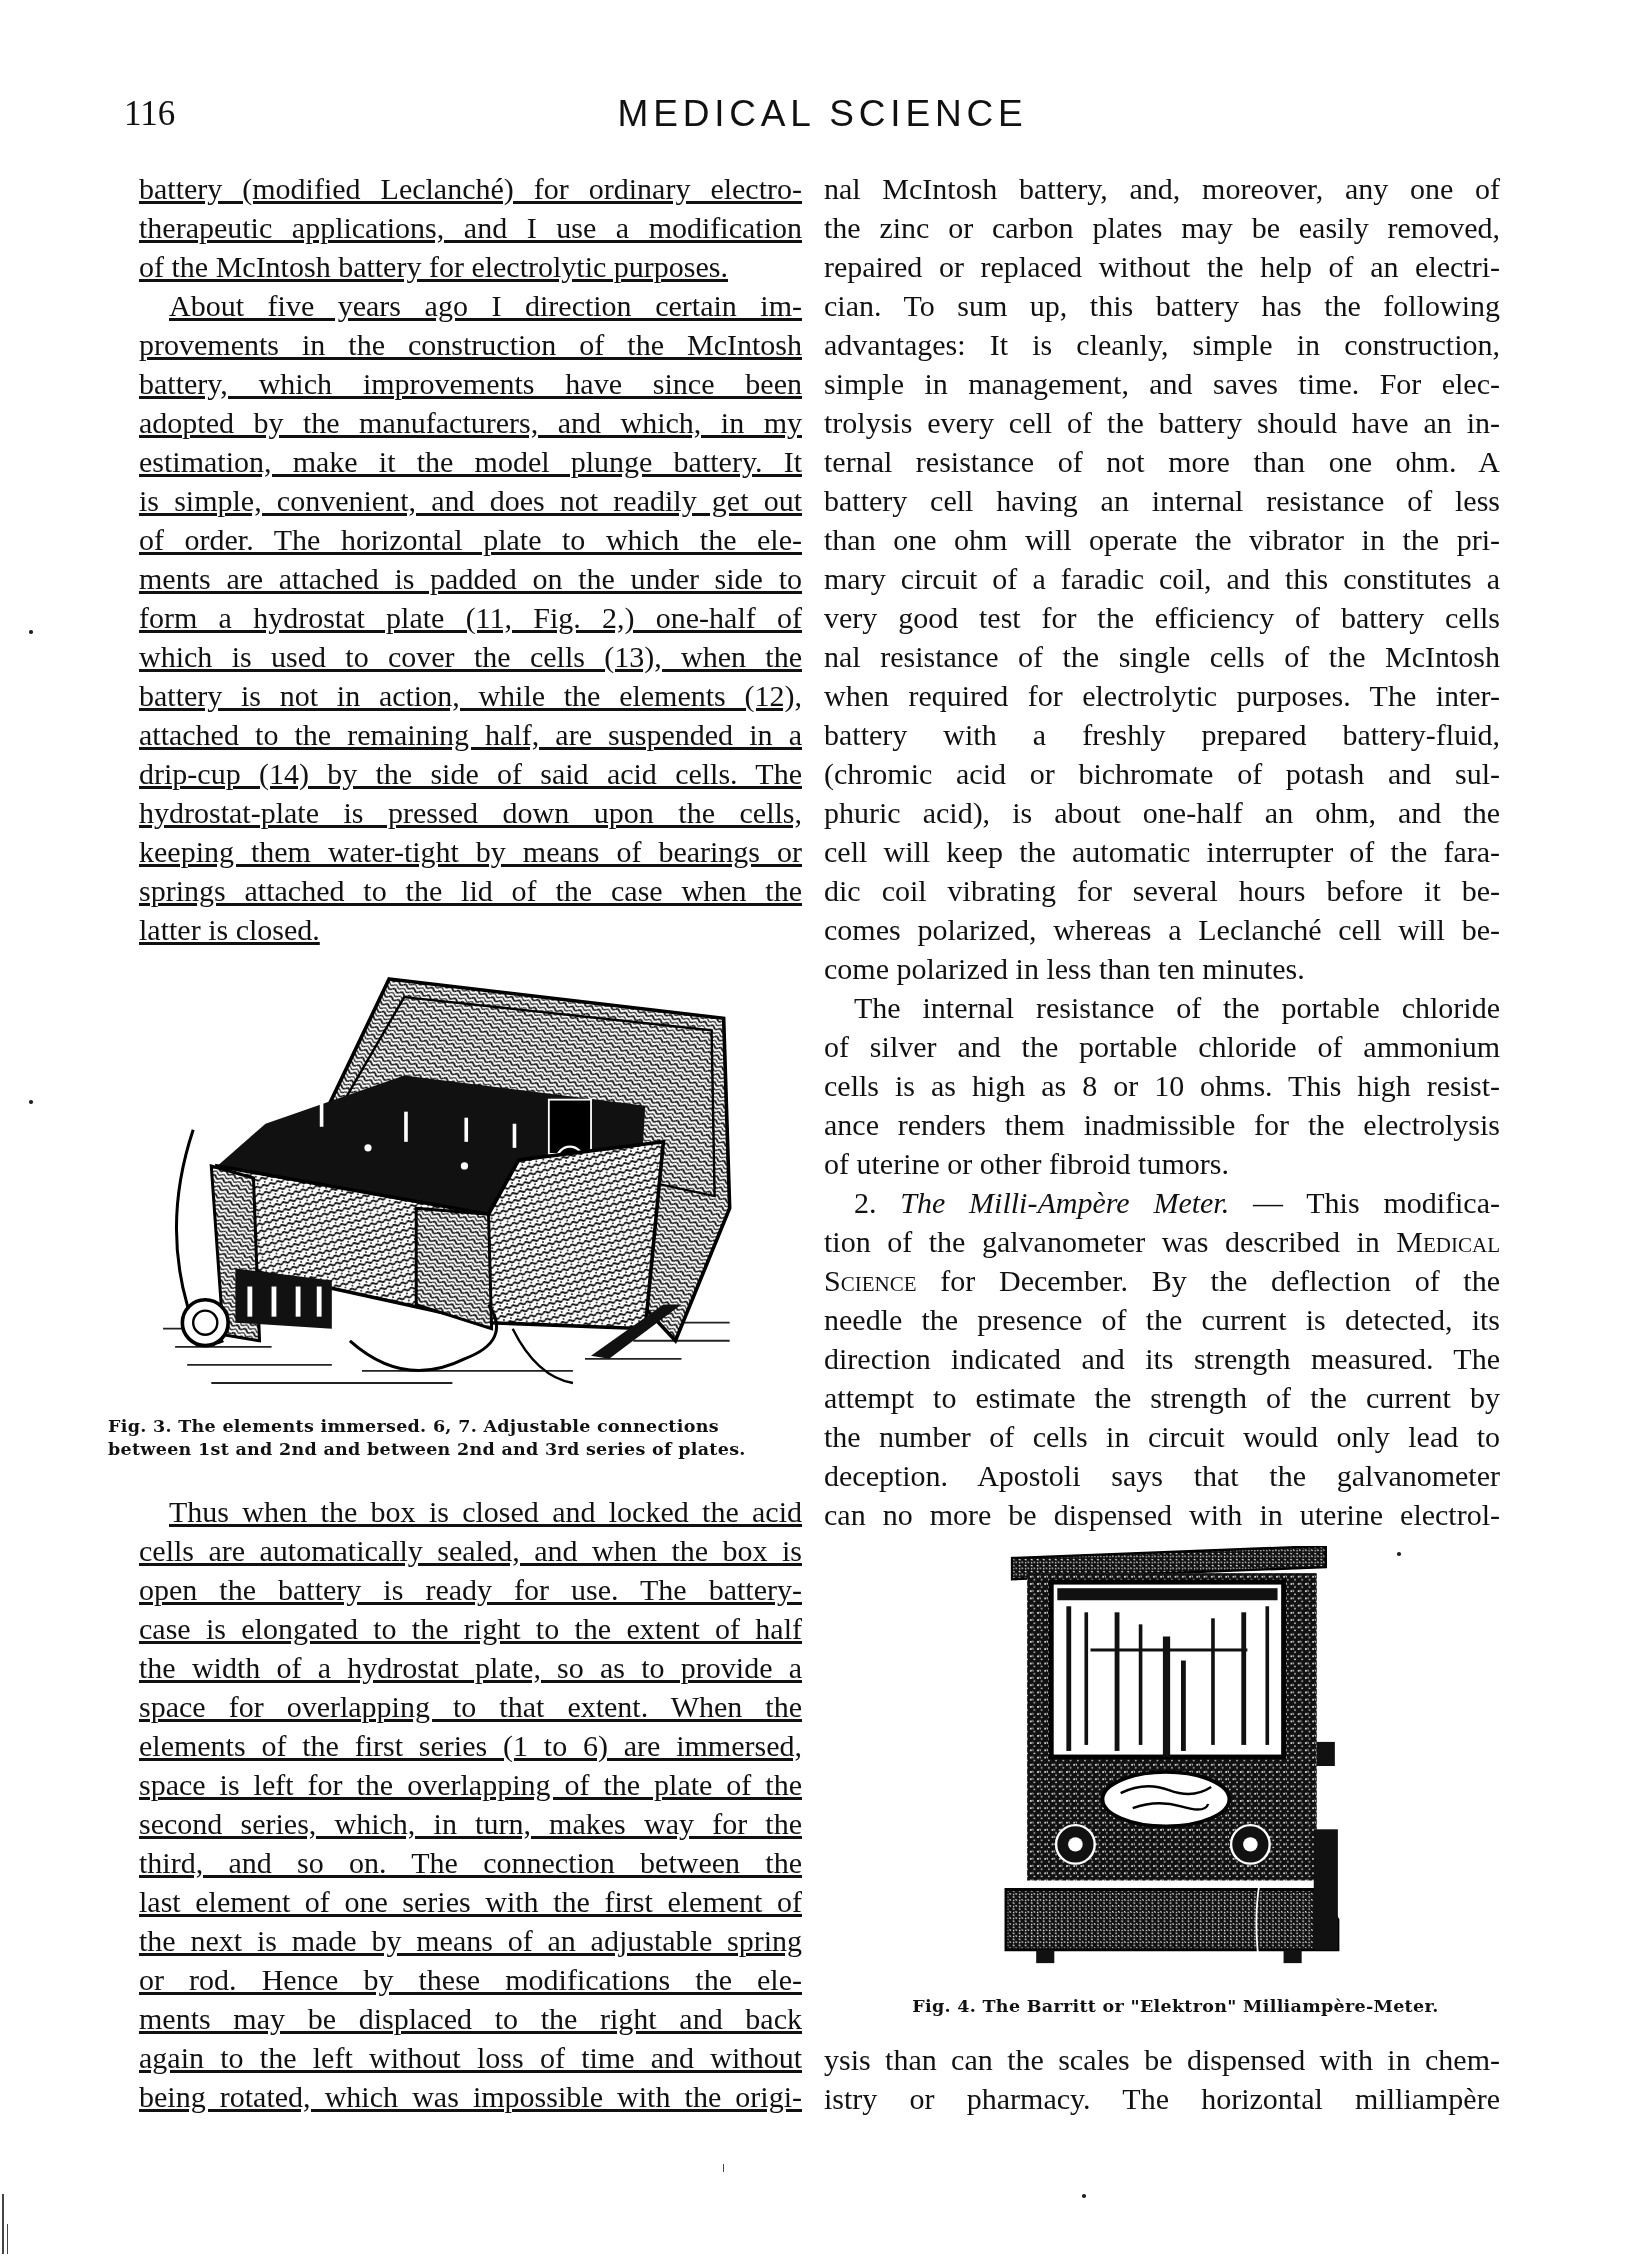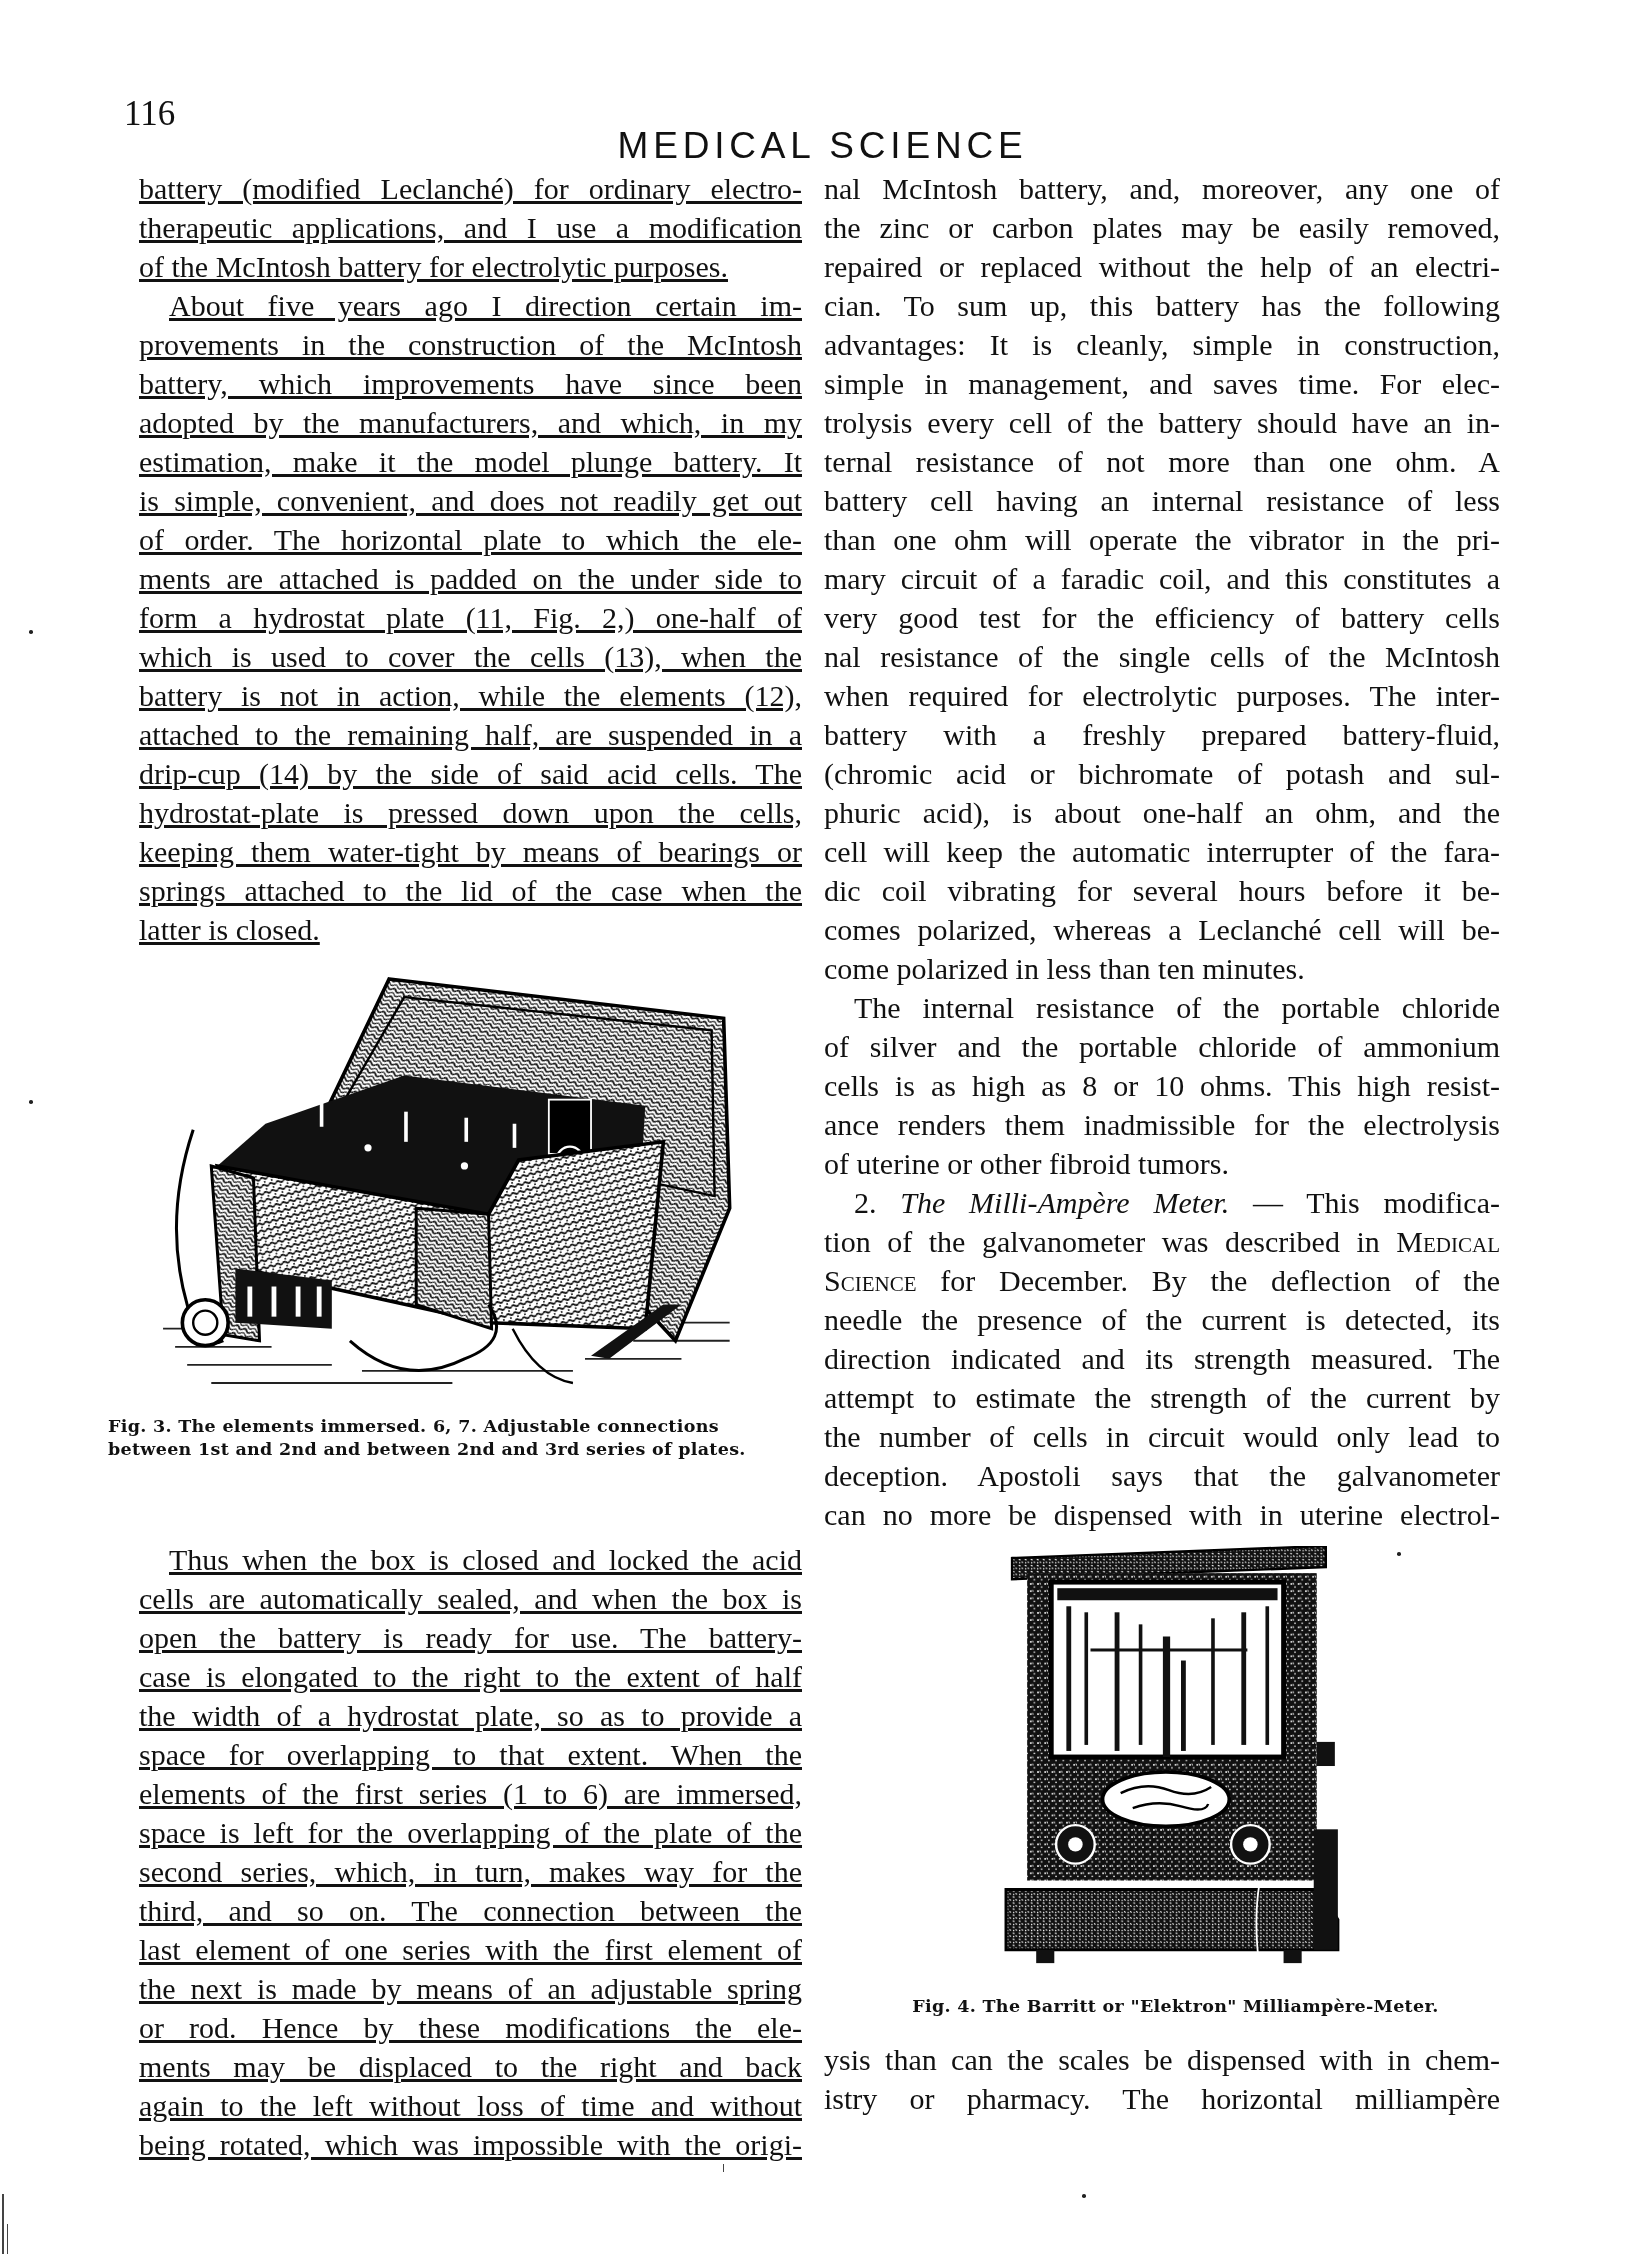--- a/index.html
+++ b/index.html
@@ -1,21 +1,21 @@
 <!DOCTYPE html>
 <html style="font-size:9.6px"><head>
 <meta charset="utf-8">
 <style>
   html, body { margin: 0; padding: 0; background: #ffffff; }
   body { width: 1645px; height: 2261px; position: relative; overflow: hidden; color: #111; }
   .page { position: absolute; left: 0; top: 0; width: 1645px; height: 2261px; background: #fff; }
 
   .header { position: absolute; top: 90px; left: 0; width: 1645px; height: 48px; }
   .page-number { position: absolute; left: 124px; top: 0; font-family: "Liberation Serif", serif; font-size: 35px; line-height: 48px; }
-  .running-head { position: absolute; left: 0; width: 1645px; top: 0; text-align: center; font-family: "Liberation Sans", sans-serif; font-size: 37px; letter-spacing: 4.8px; line-height: 48px; margin-top: 32px; }
+  .running-head { position: absolute; left: 0; width: 1645px; top: 0; text-align: center; font-family: "Liberation Sans", sans-serif; font-size: 37px; letter-spacing: 4.8px; line-height: 48px; }
 
   .col { position: absolute; top: 169px; width: 663px; font-family: "Liberation Serif", serif; font-size: 30px; line-height: 39px; text-align: justify; }
   .col-left { left: 139px; text-decoration: underline; }
   .col-right { left: 824px; width: 676px; }
 
   .line { display: block; text-align: justify; text-align-last: justify; white-space: nowrap; height: 39px; overflow: hidden; }
   .line.last { text-align-last: left; }
   .line.indent { padding-left: 30px; }
   .smallcaps { font-variant: small-caps; }
   .it { font-style: italic; }
@@ -130,21 +130,21 @@
 
       <circle cx="90" cy="590" r="38" fill="#fff" stroke="#000" stroke-width="6"></circle>
       <circle cx="90" cy="590" r="20" fill="none" stroke="#000" stroke-width="4"></circle>
     </svg>
   </div>
   <div class="caption cap3">
     <div>Fig. 3. The elements immersed. 6, 7. Adjustable connections</div>
     <div>between 1st and 2nd and between 2nd and 3rd series of plates.</div>
   </div>
 
-  <div class="col col-left" style="top: 1492px; margin-top: 48px;">
+  <div class="col col-left" style="top: 1492px;">
     <div>
       <span class="line indent">Thus when the box is closed and locked the acid</span>
       <span class="line">cells are automatically sealed, and when the box is</span>
       <span class="line">open the battery is ready for use. The battery-</span>
       <span class="line">case is elongated to the right to the extent of half</span>
       <span class="line">the width of a hydrostat plate, so as to provide a</span>
       <span class="line">space for overlapping to that extent. When the</span>
       <span class="line">elements of the first series (1 to 6) are immersed,</span>
       <span class="line">space is left for the overlapping of the plate of the</span>
       <span class="line">second series, which, in turn, makes way for the</span>

